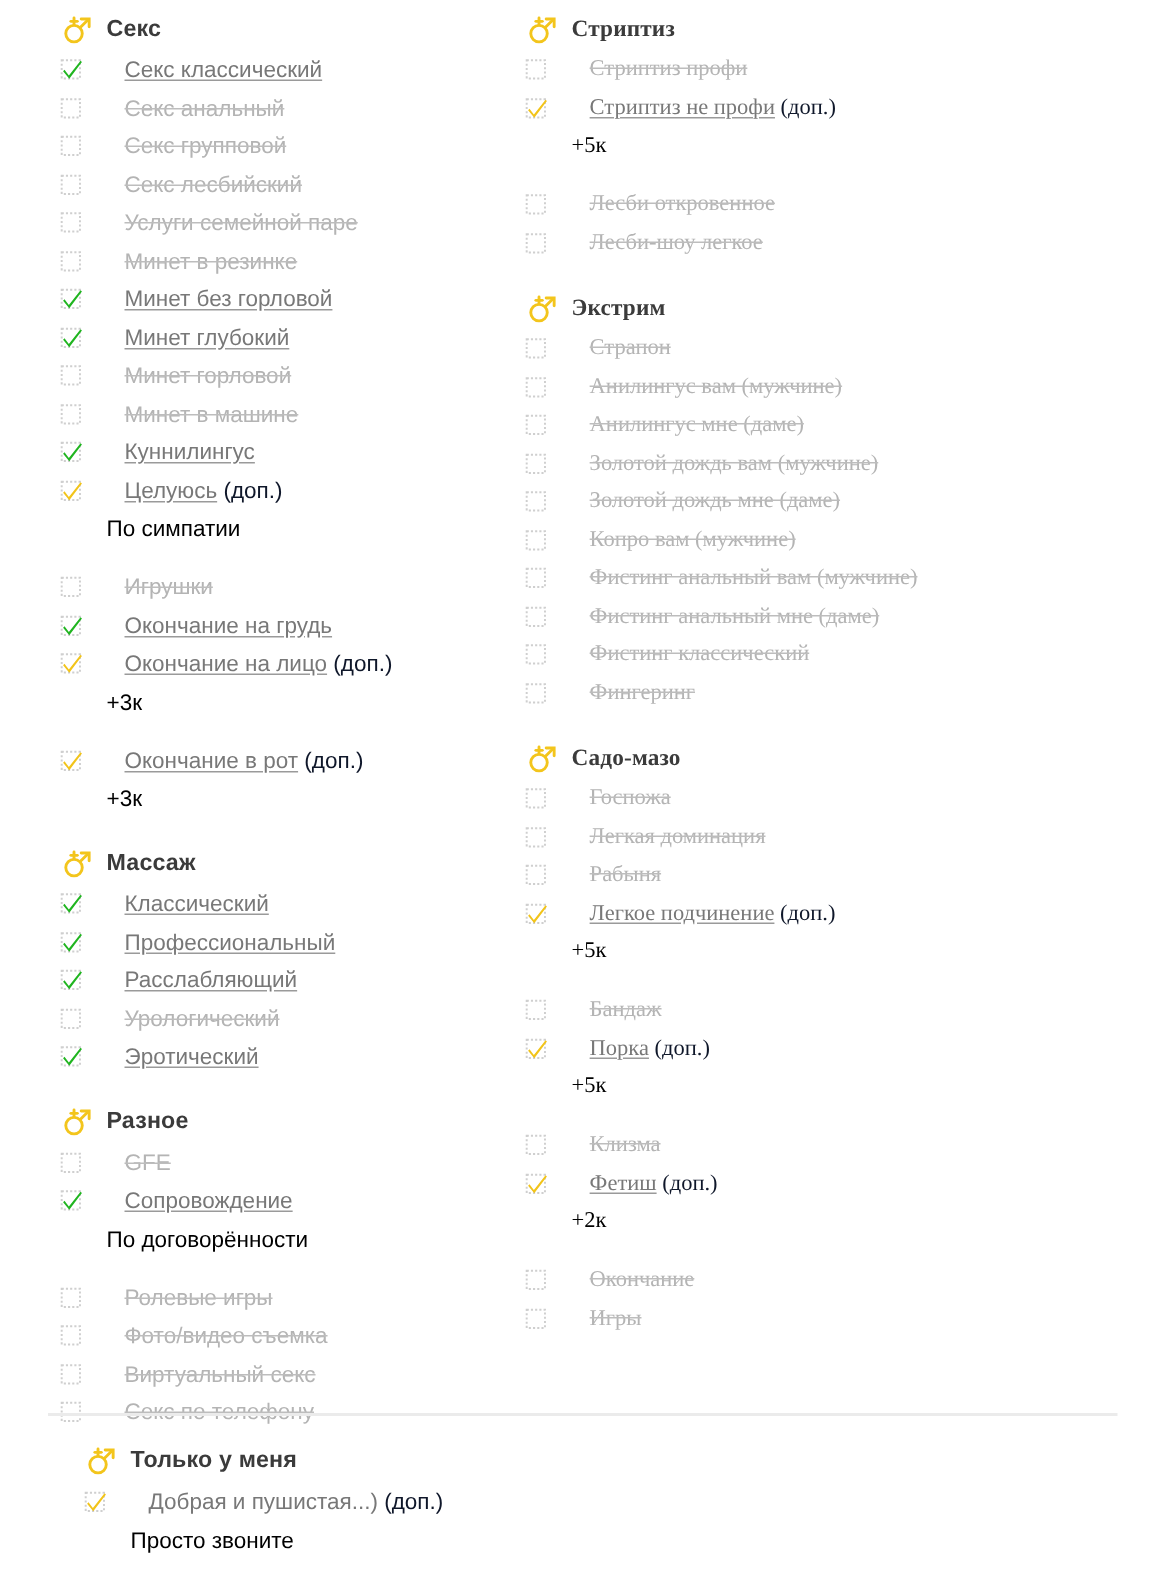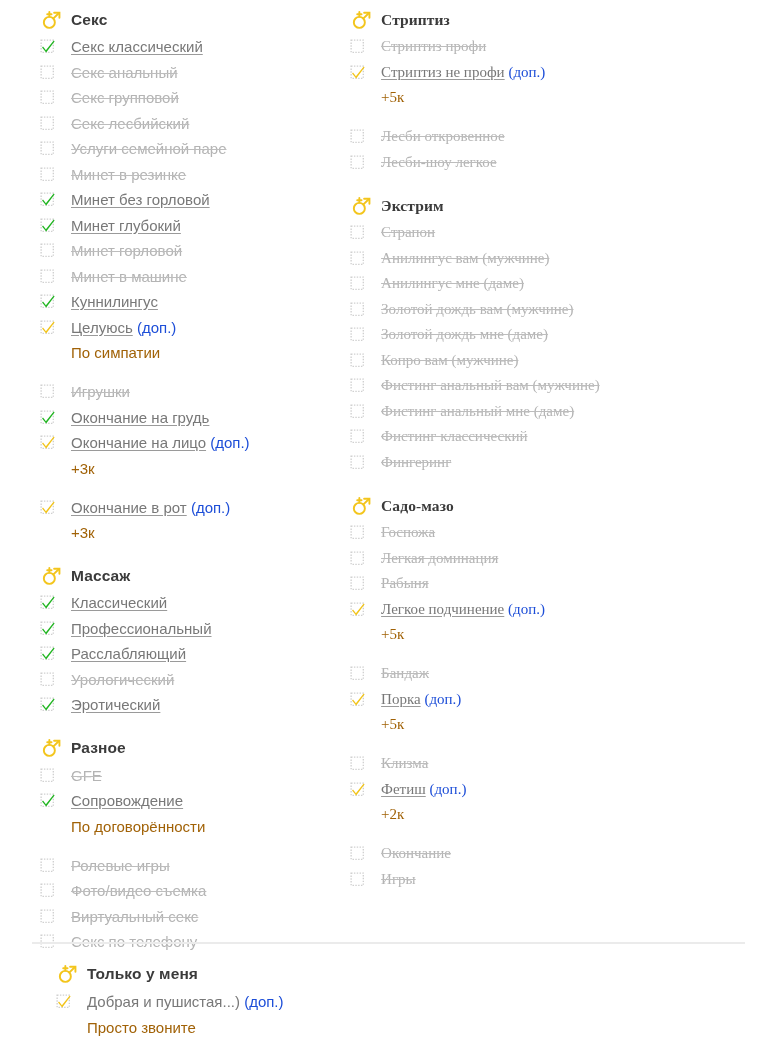--- a/index.html
+++ b/index.html
@@ -61,20 +61,21 @@
     letter-spacing: 0.1px;
     white-space: nowrap;
   }
 
   
   .item-row {
     display: flex;
     align-items: flex-start;
     min-height: 25.5px;
     line-height: 25.5px;
+    gap: 12px;
   }
   .item-row.gap-before { margin-top: 14px; }
 
   .box {
     width: 15px;
     height: 15px;
     flex: 0 0 15px;
     margin-right: 16px;
     margin-top: 5px;
     position: relative;
@@ -94,26 +95,26 @@
   }
   .label.plain { text-decoration: none; }
 
   .label.off {
     color: #b4b4b4;
     text-decoration: line-through;
     text-decoration-color: #bdbdbd;
   }
 
   .extra {
-    color: #1d4ed8;
+    color: #0f172a;
     text-decoration: none;
   }
 
   .note {
-    color: #a16207;
+    color: #000000;
     font-size: 15px;
     line-height: 25px;
     padding-left: 31px;
     white-space: nowrap;
   }
 
   
   .divider {
     position: absolute;
     left: 32px;

